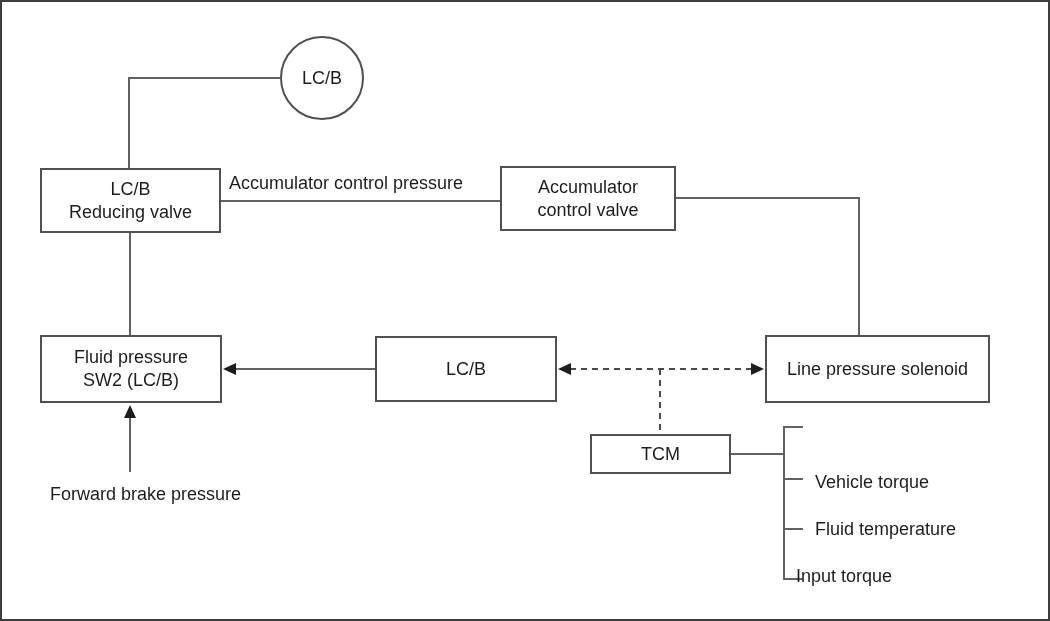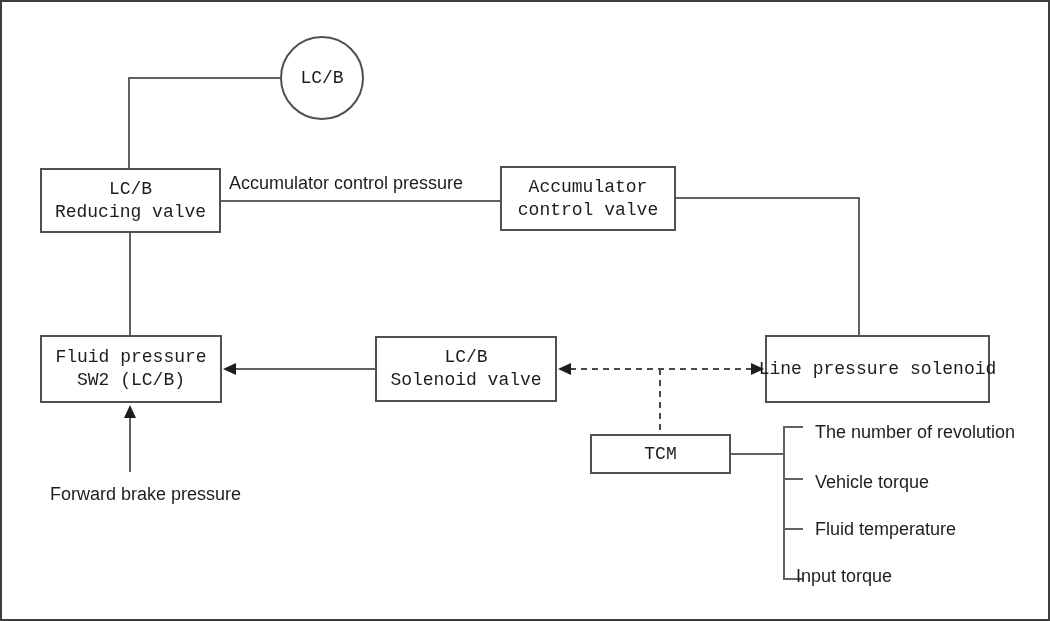--- a/index.html
+++ b/index.html
@@ -31,21 +31,20 @@
     background: #ffffff;
     border: 2px solid #505054;
     display: flex;
     flex-direction: column;
     align-items: center;
     justify-content: center;
     text-align: center;
     font-size: 18px;
     line-height: 23px;
     white-space: nowrap;
-    font-family: Liberation Mono, monospace;
   }
   .circle {
     border-radius: 50%;
   }
   .lbl {
     position: absolute;
     font-size: 18px;
     line-height: 21px;
     white-space: nowrap;
   }
@@ -111,33 +110,31 @@
     <span>control valve</span>
   </div>
 
   <div class="node" id="node-fluid-pressure-sw2">
     <span>Fluid pressure</span>
     <span>SW2 (LC/B)</span>
   </div>
 
   <div class="node" id="node-solenoid-valve">
     <span>LC/B</span>
-    <span>Solenoid valve</span>
   </div>
 
   <div class="node" id="node-tcm">
     <span>TCM</span>
   </div>
 
   <div class="node" id="node-line-pressure-sol">
     <span>Line pressure solenoid</span>
   </div>
 
   <div class="lbl" id="lbl-acc-pressure">Accumulator control pressure</div>
 
   <div class="lbl" id="lbl-forward-brake">Forward brake pressure</div>
 
-  <div class="lbl" id="tcm-input-0">The number of revolution</div>
   <div class="lbl" id="tcm-input-1">Vehicle torque</div>
   <div class="lbl" id="tcm-input-2">Fluid temperature</div>
   <div class="lbl" id="tcm-input-3">Input torque</div>
 
 </div>
 
 </body></html>

